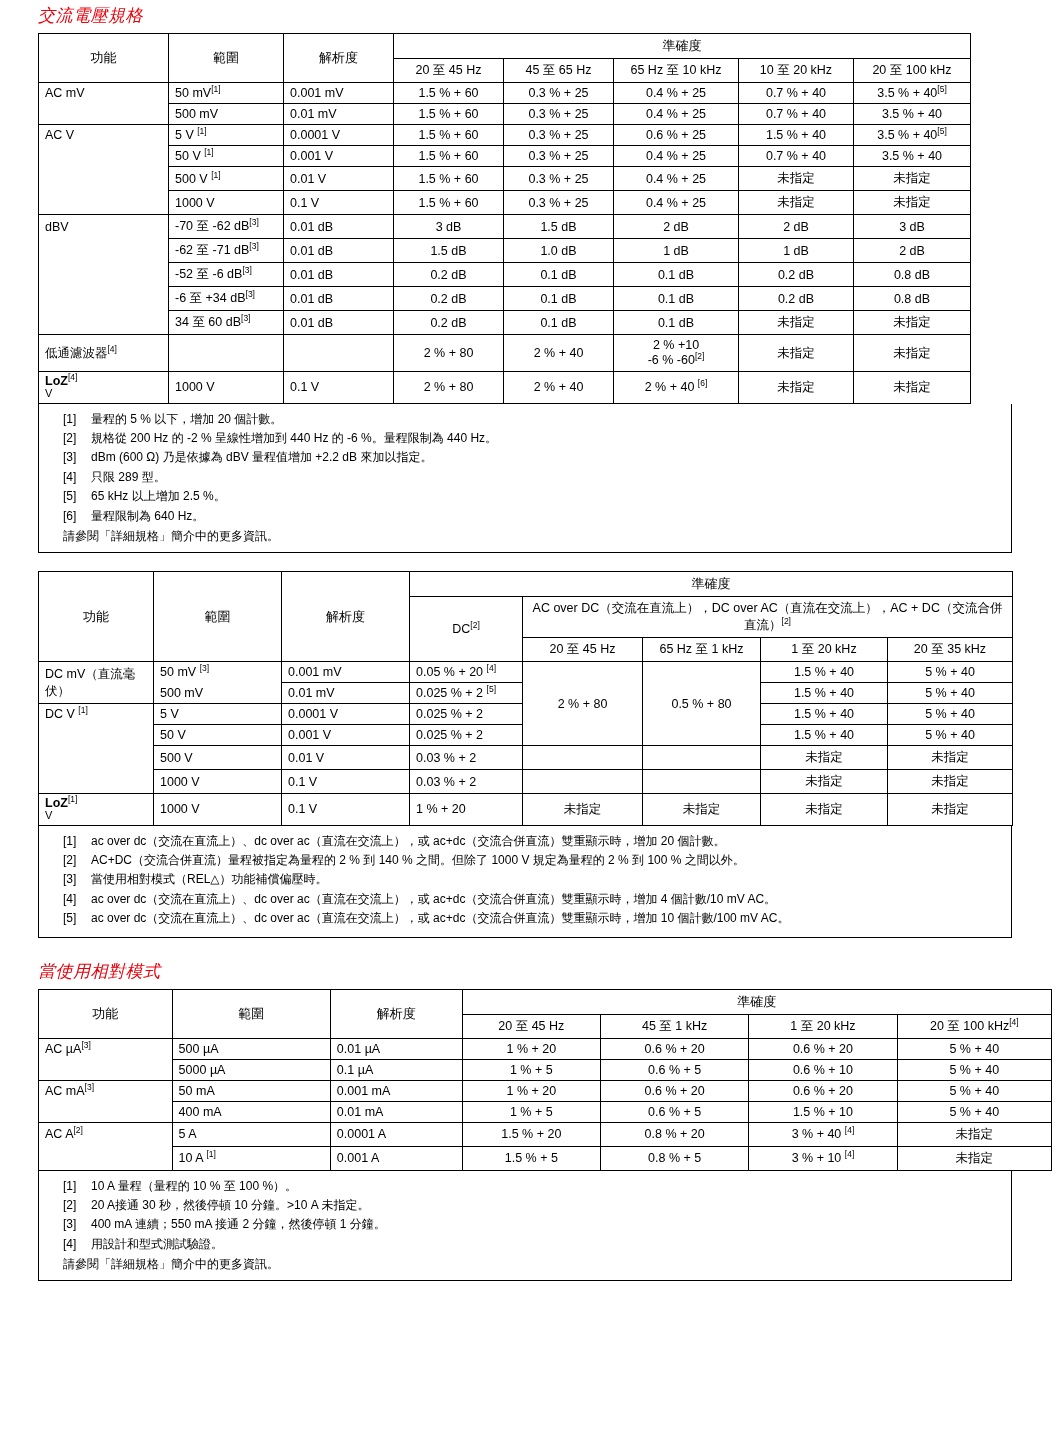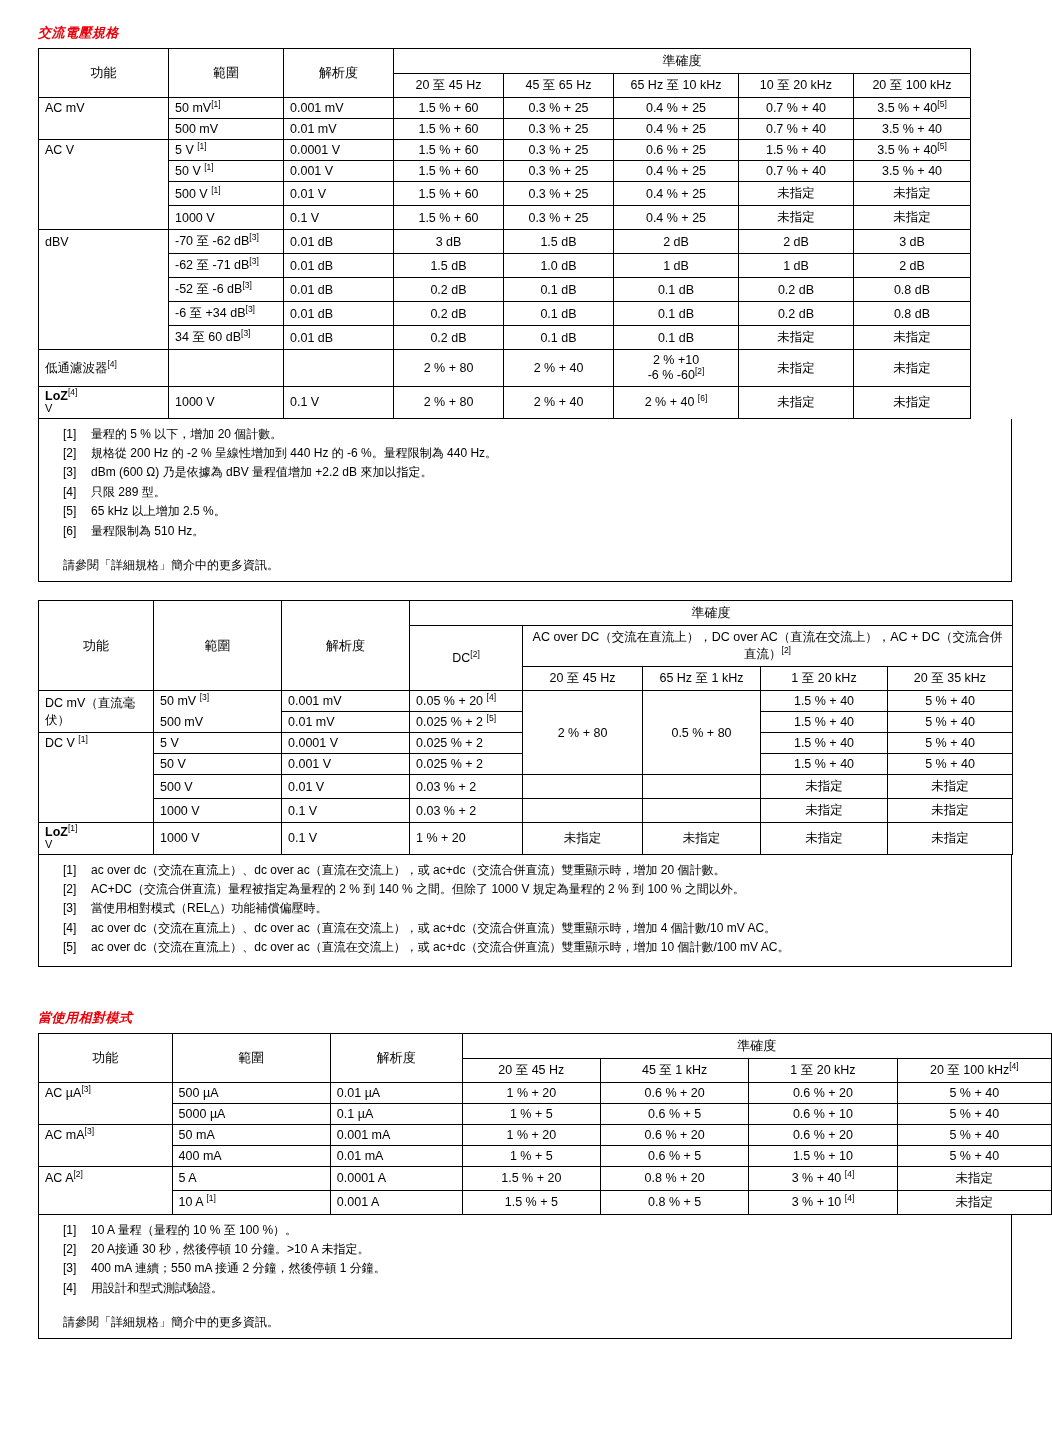--- a/index.html
+++ b/index.html
@@ -7,24 +7,24 @@
     width:1052px;
     background:#ffffff;
     font-family:"Liberation Sans", sans-serif;
     color:#000;
     -webkit-font-smoothing:antialiased;
   }
   .page{width:1052px;min-height:1443px;position:relative;padding:0;box-sizing:border-box;}
   .section{margin:0 0 0 0;}
   .sec-title{
     color:#e8000b;
-    font-weight:bold;
+    font-weight:normal;
     font-style:italic;
-    font-size:13px;
-    margin:24px 0 6px 38px;
+    font-size:17px;
+    margin:4px 0 6px 38px;
     letter-spacing:0.5px;
   }
   table.spec{
     border-collapse:collapse;
     margin-left:38px;
     font-size:12.5px;
     background:#fff;
   }
   table.spec td, table.spec th{
     border:1px solid #000;
@@ -45,21 +45,21 @@
     border-top:none;
     padding:5px 6px 7px 6px;
     font-size:12px;
     width:974px;
     box-sizing:border-box;
     background:#fff;
   }
   .notes .row{display:flex;margin:2px 0;line-height:1.45;}
   .notes .num{width:46px;flex:0 0 46px;text-align:left;padding-left:18px;box-sizing:border-box;}
   .notes .txt{flex:1;}
-  .notes .plain{padding-left:18px;margin-top:17px;}
+  .notes .plain{padding-left:18px;margin-top:3px;}
   .lozcell{line-height:1.05;}
   .lozcell .lz{font-weight:bold;font-size:12.5px;text-align:right;}
   .lozcell .vv{display:block;font-size:11px;}
   .two-line{line-height:1.2;}
   .gapsec{height:18px;}
 </style>
 </head>
 <body>
 
 <div class="page">
@@ -256,21 +256,21 @@
       <div class="row">
           <div class="num">[4]</div>
           <div class="txt">只限 289 型。</div>
         </div>
       <div class="row">
           <div class="num">[5]</div>
           <div class="txt">65 kHz 以上增加 2.5 %。</div>
         </div>
       <div class="row">
           <div class="num">[6]</div>
-          <div class="txt">量程限制為 510 Hz。</div>
+          <div class="txt">量程限制為 640 Hz。</div>
         </div>
       <div class="plain">請參閱「詳細規格」簡介中的更多資訊。</div>
     </div>
   </div>
 
   <div class="gapsec"></div>
 
   <div class="section">
 
     <table class="spec">

